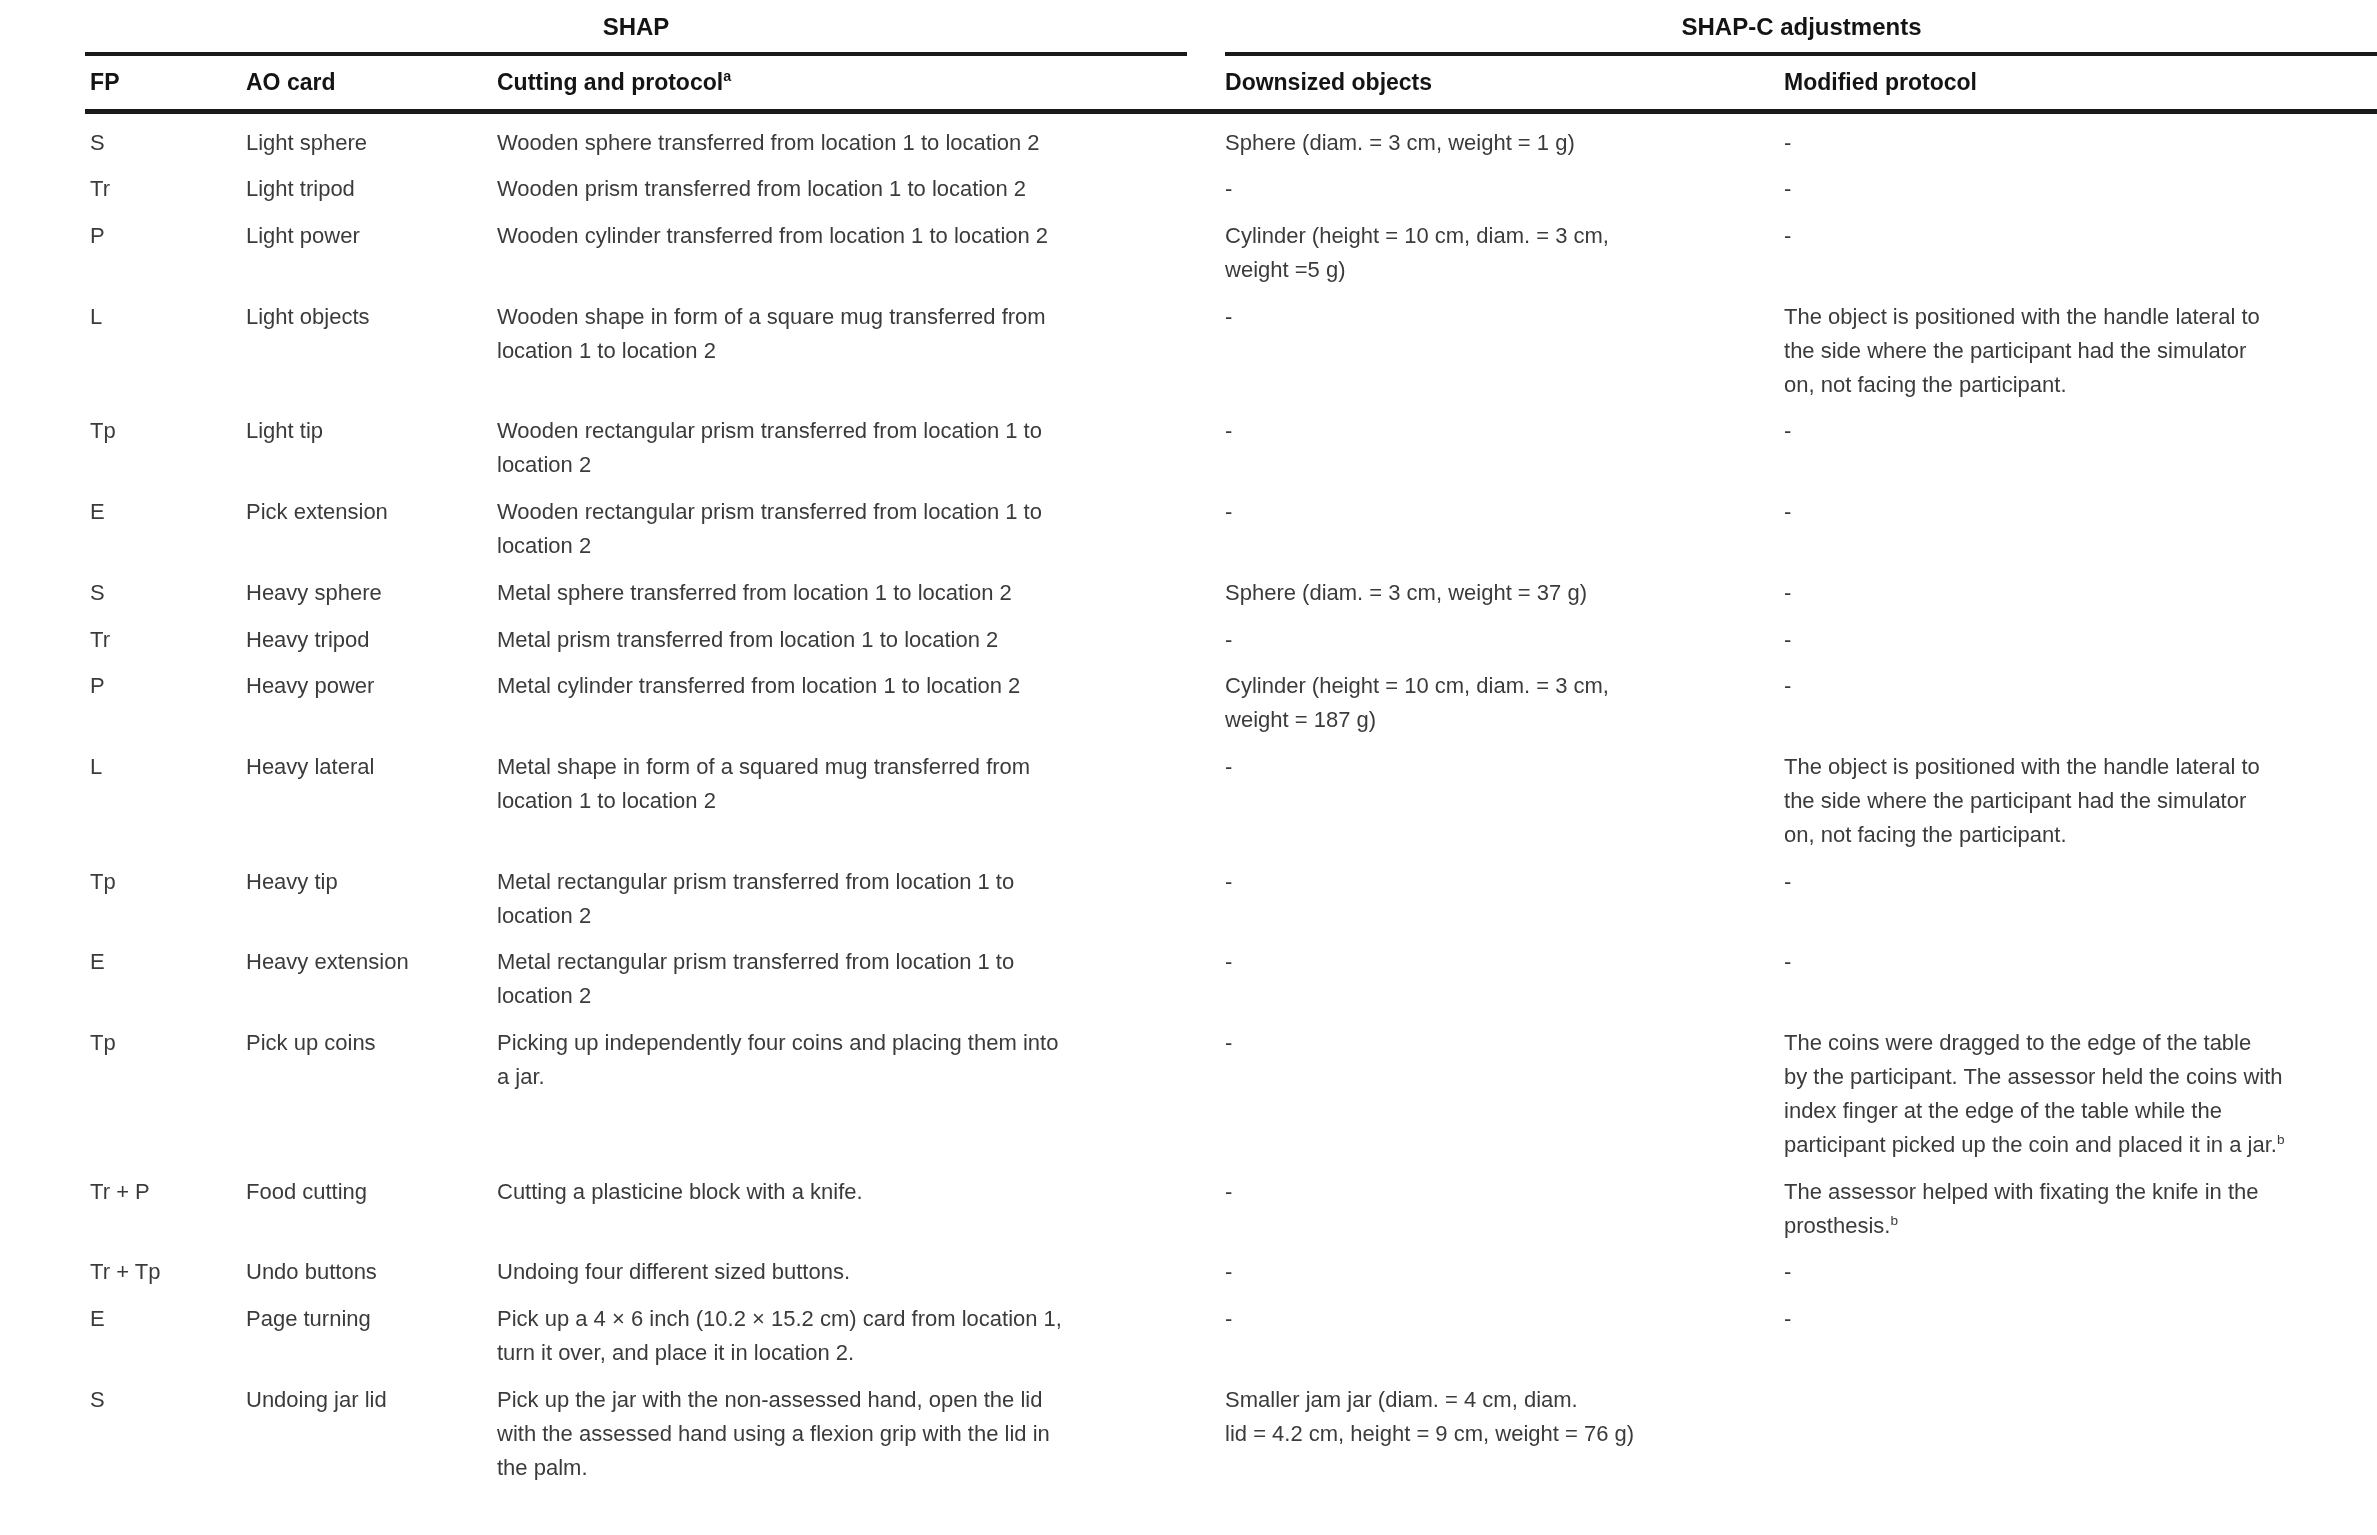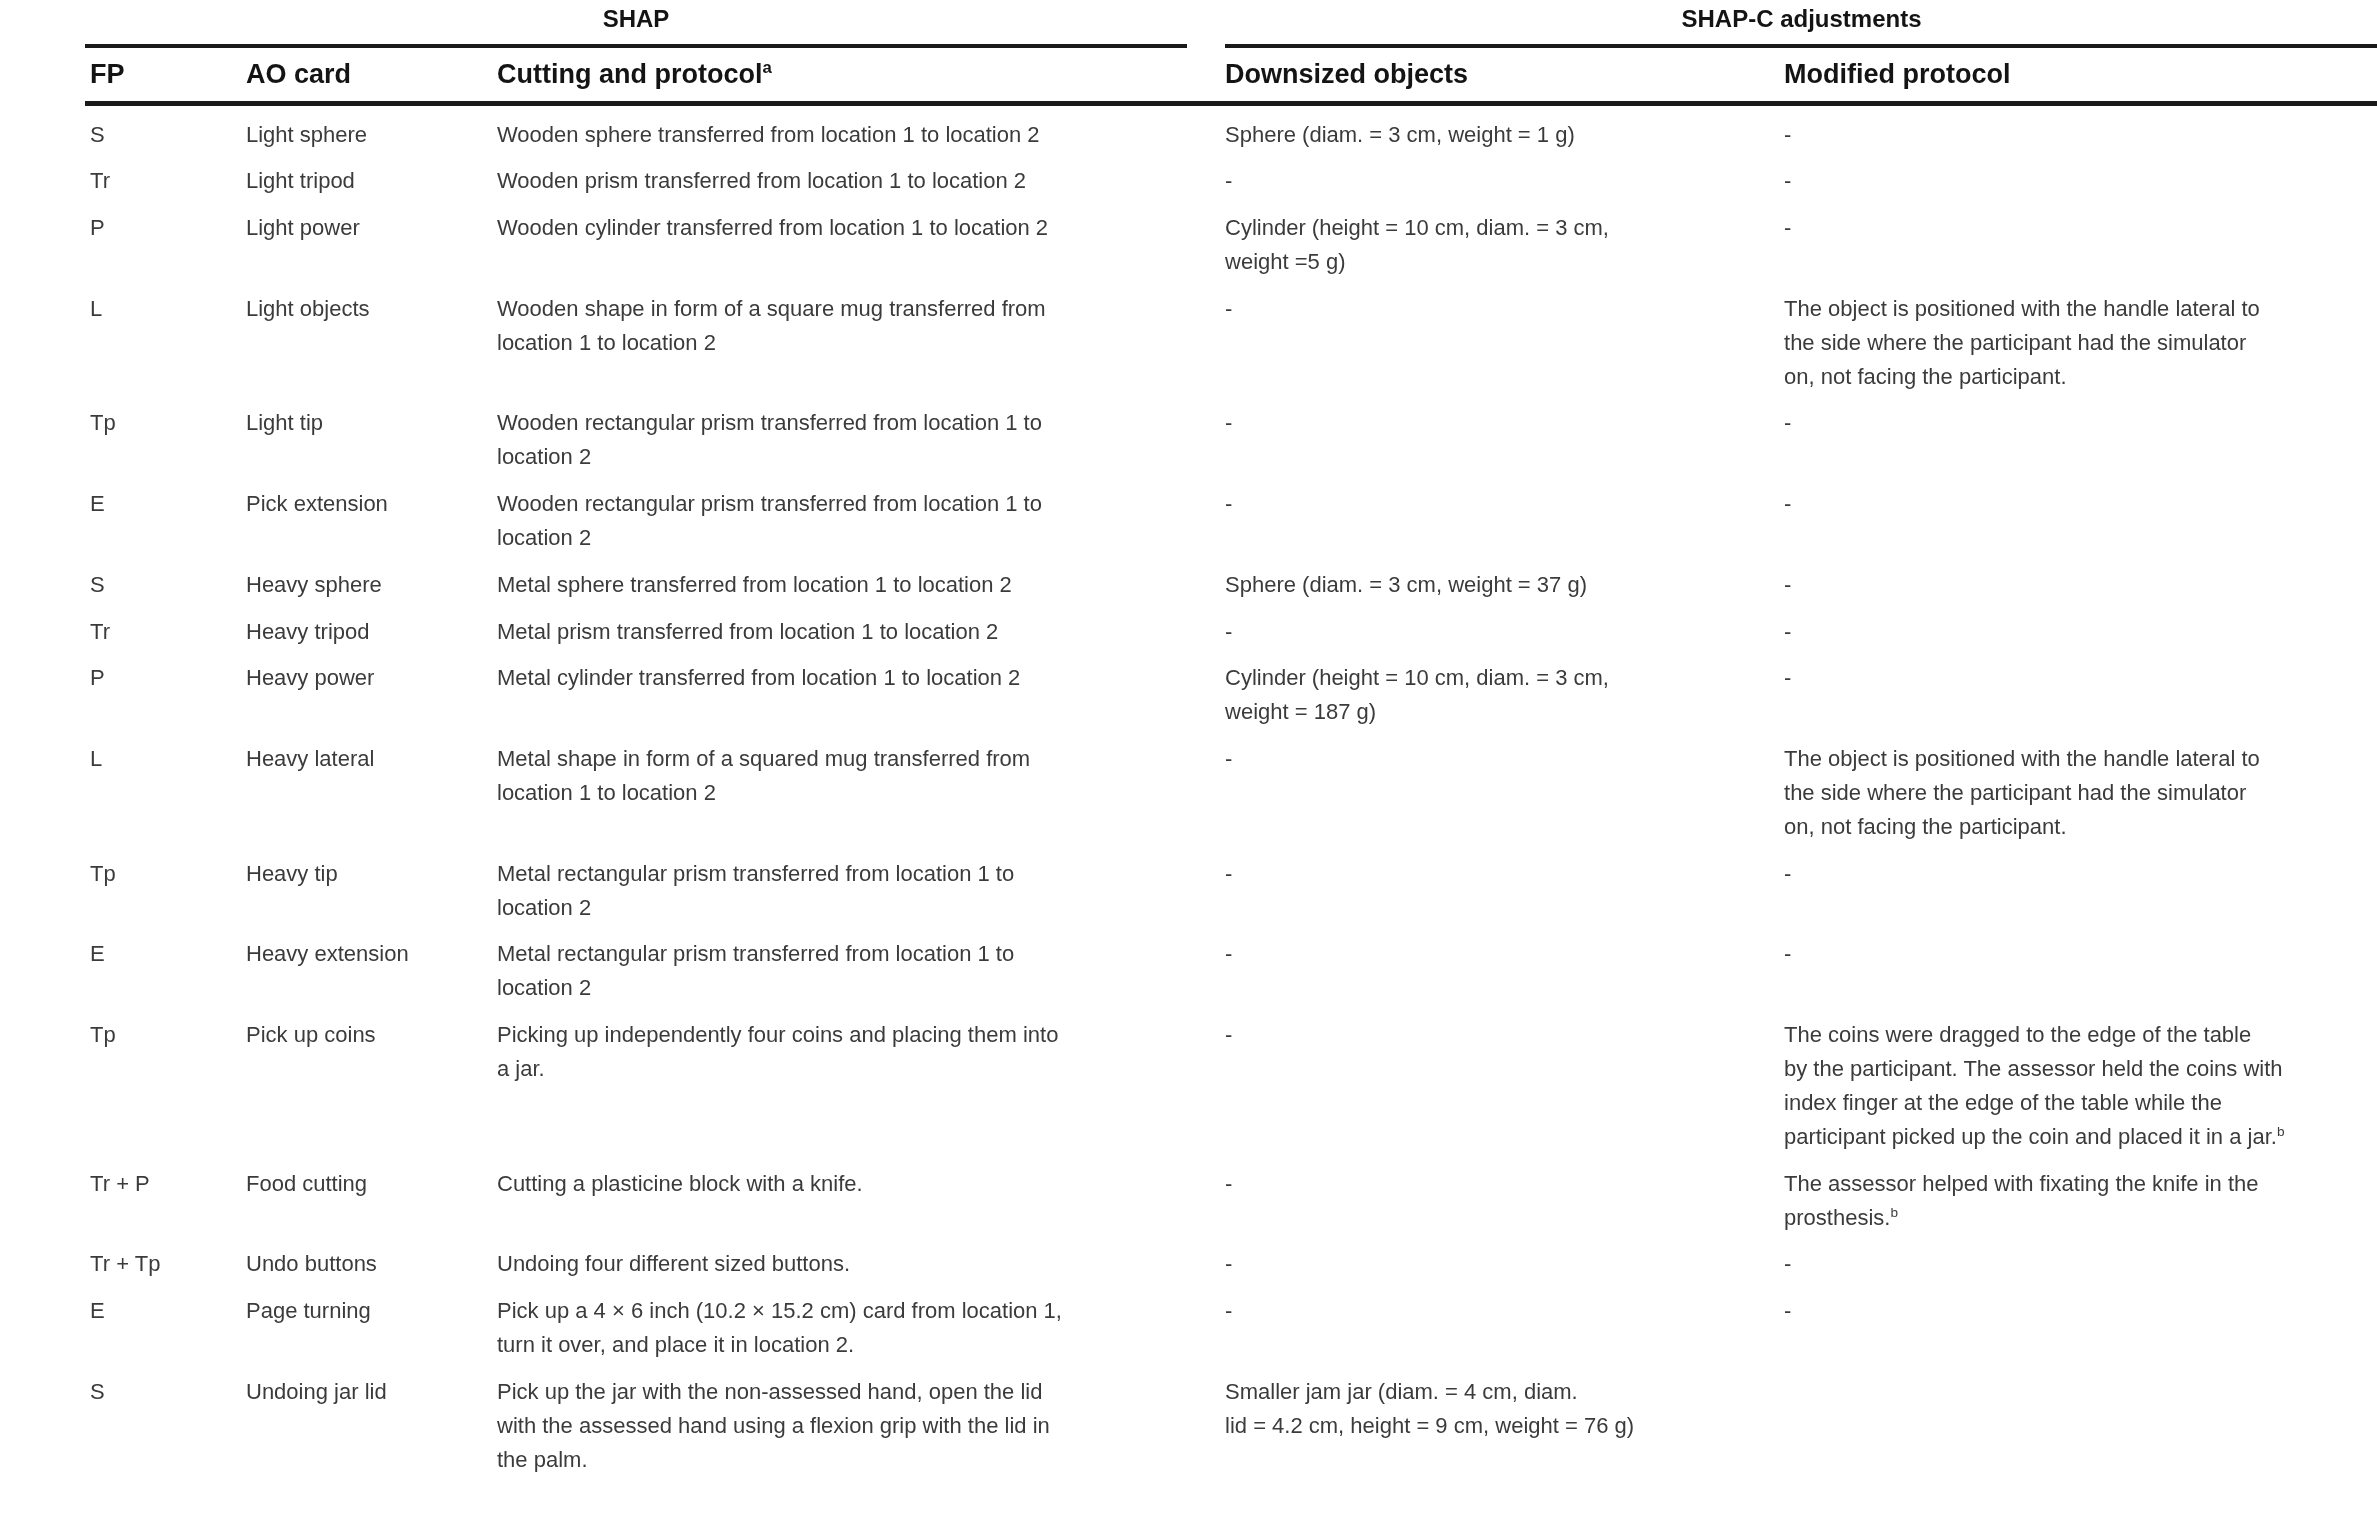--- a/index.html
+++ b/index.html
@@ -23,41 +23,41 @@
     line-height: 34px;
   }
   col.c-fp        { width: 161px; }
   col.c-task      { width: 251px; }
   col.c-protocol  { width: 728px; }
   col.c-downsized { width: 559px; }
   col.c-modified  { width: 594px; }
 
   
   tr.group-row th {
-    padding: 4px 0 0 0;
+    padding: 12px 0 0 0;
     font-weight: bold;
     color: #141414;
     font-size: 24px;
     line-height: 29px;
     vertical-align: bottom;
   }
   .group-rule {
     border-bottom: 4.2px solid #1a1a1a;
     padding-bottom: 11px;
   }
   .group-left  { text-align: center; margin-right: 38px; }
   .group-right { text-align: center; }
 
   
   tr.head-row th {
     text-align: left;
     vertical-align: top;
     font-weight: bold;
     color: #141414;
-    font-size: 27px;
+    font-size: 23px;
     padding: 8.5px 17px 10.2px 0;
     border-bottom: 5.1px solid #1a1a1a;
   }
   tr.head-row th:first-child { padding-left: 5.1px; }
 
   
   td {
     vertical-align: top;
     padding: 0 34px 12.7px 0;
   }

